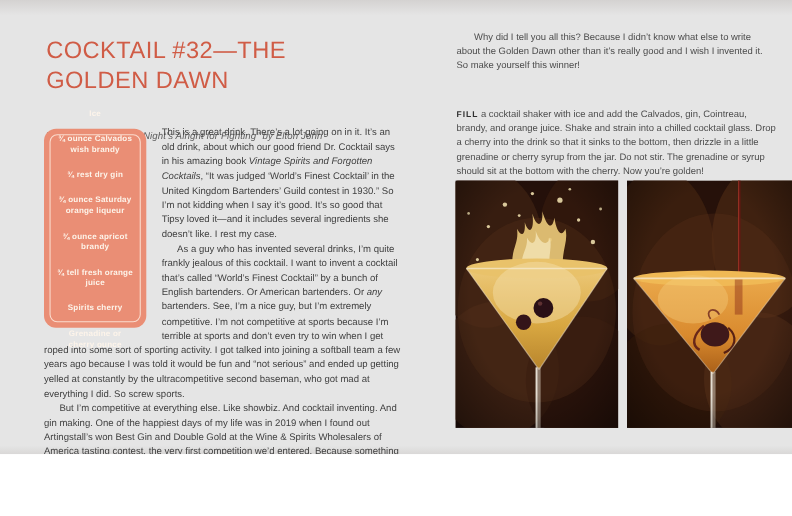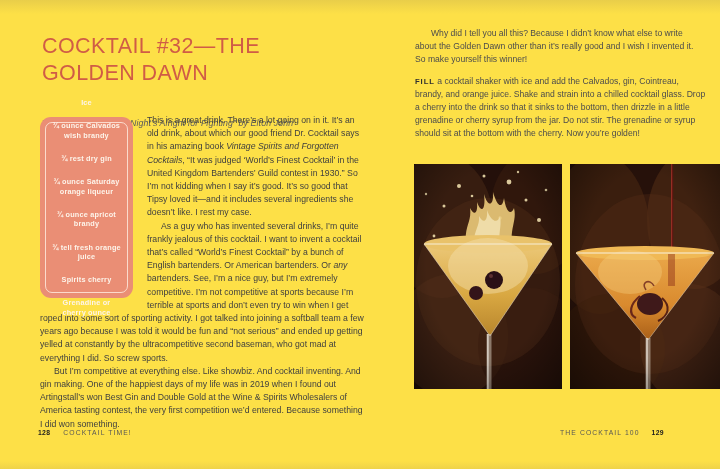--- a/index.html
+++ b/index.html
@@ -1,17 +1,17 @@
 <!DOCTYPE html>
 <html><head>
 <meta charset="utf-8">
 <style>
   html,body{margin:0;padding:0;background:#ffffff;}
   .canvas{
-    position:relative;width:720px;height:469px;background:#fde047;overflow:hidden;
+    position:relative;width:720px;height:413px;background:#e5e5e5;overflow:hidden;
     font-family:"Liberation Sans", sans-serif;color:#3d3d3d;
   }
   .edge-shadow-top{position:absolute;top:0;left:0;right:0;height:14px;
     background:linear-gradient(180deg,rgba(110,95,88,0.14),rgba(110,95,88,0));pointer-events:none;}
   .edge-shadow-bottom{position:absolute;bottom:0;left:0;right:0;height:8px;
     background:linear-gradient(0deg,rgba(110,95,88,0.10),rgba(110,95,88,0));pointer-events:none;}
 
   
   .title{
     position:absolute;left:42px;top:33px;width:305px;
@@ -45,21 +45,21 @@
   .footer-right{position:absolute;left:560px;top:429px;font-size:6.8px;letter-spacing:1.1px;color:#565656;}
   .footer-right .num{font-weight:bold;color:#1c1c1c;margin-left:12px;letter-spacing:0.3px;}
 
   
   .body-right{
     position:absolute;left:415px;top:27px;width:291px;
     font-size:8.6px;line-height:13.2px;color:#4c4c4c;
   }
   .body-right p{margin:0;}
   .body-right .p1{text-indent:16px;}
-  .body-right .p2{margin-top:8px;}
+  .body-right .p2{margin-top:30px;}
   .fill-lead{font-weight:bold;font-size:7.7px;letter-spacing:0.9px;color:#303030;}
 
   .photo{position:absolute;top:164px;height:225px;}
   .photo svg{display:block;width:100%;height:100%;}
   .photo-left{left:414px;width:148px;}
   .photo-right{left:570px;width:150px;}
 </style>
 </head>
 <body>
 

